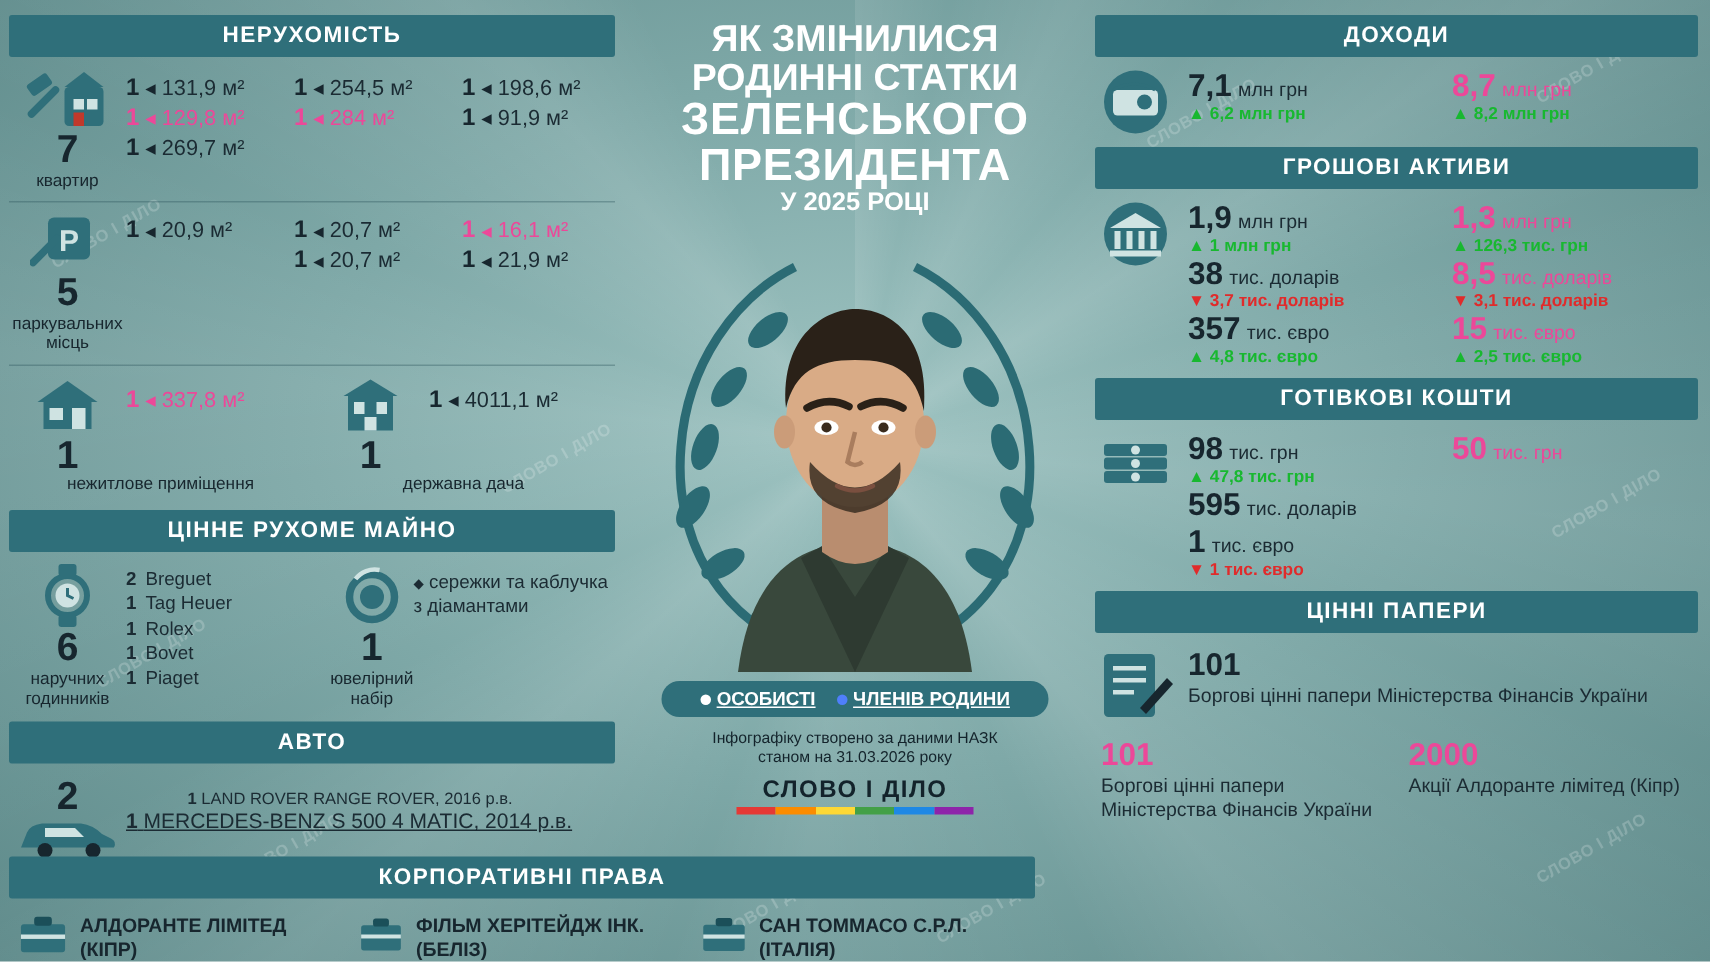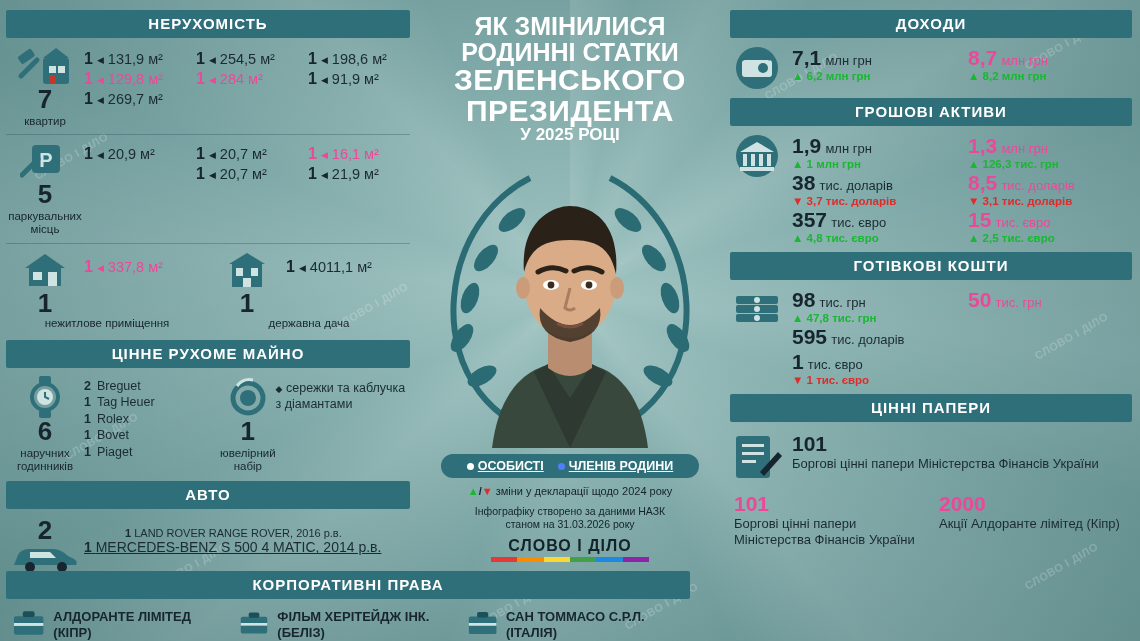--- a/index.html
+++ b/index.html
@@ -421,24 +421,20 @@
         <path d="M120 160 q30 34 60 0 q4 28 -30 34 q-34 -6 -30 -34 z" fill="#3a2e22" opacity="0.85"></path>
         <path d="M138 176 q12 6 24 0" stroke="#7a4f3f" stroke-width="3" fill="none" stroke-linecap="round"></path>
       </svg>
     </div>
 
     <div class="legend">
       <span><span class="dot" style="background:#fff;"></span><span>ОСОБИСТІ</span></span>
       <span><span class="dot" style="background:#4f7ffb;"></span><span>ЧЛЕНІВ РОДИНИ</span></span>
     </div>
 
-    <div class="note">
-      <span style="color:#18b830; font-weight:bold;">▲</span><span style="font-weight:bold;">/</span><span style="color:#e02b2b; font-weight:bold;">▼</span>
-      <span>зміни у декларації щодо 2024 року</span>
-    </div>
 
     <div class="source">
       <div>Інфографіку створено за даними НАЗК</div>
       <div>станом на 31.03.2026 року</div>
     </div>
 
     <div class="logo">
       <div class="t">СЛОВО І ДІЛО</div>
       <div class="stripes">
         <i style="background:#e53935;"></i>

